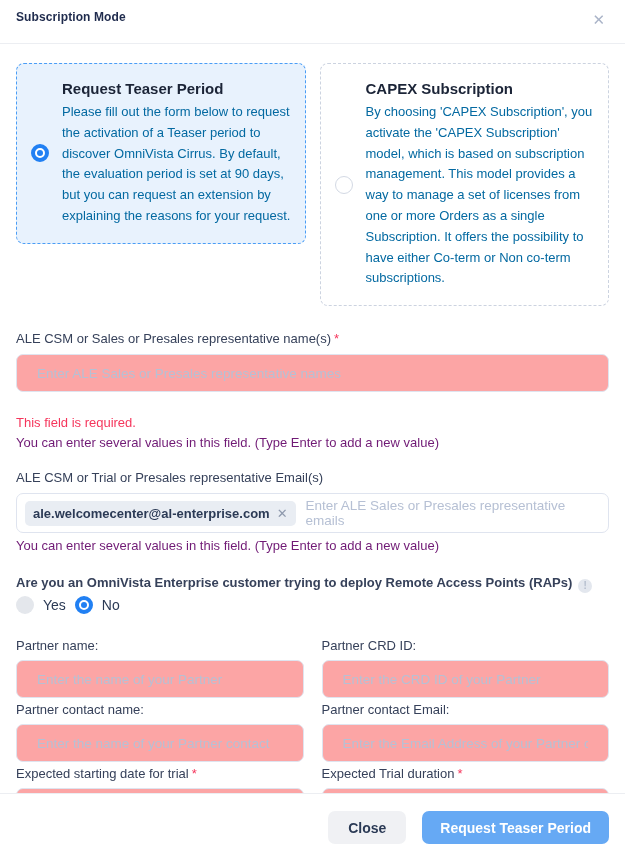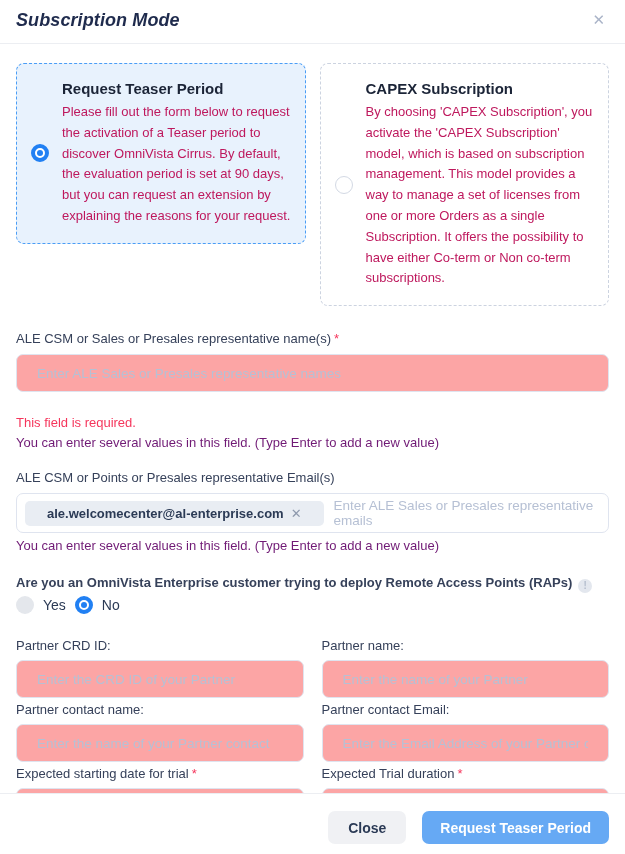--- a/index.html
+++ b/index.html
@@ -2,31 +2,31 @@
 <html><head>
 <meta charset="utf-8">
 <style>
   * { margin:0; padding:0; box-sizing:border-box; }
   html,body { width:625px; height:854px; background:#ffffff; overflow:hidden;
     font-family:"Liberation Sans","DejaVu Sans",sans-serif; color:#36415a; }
 
   
   .modal-header { display:flex; justify-content:space-between; align-items:flex-start;
     padding:10px 16px 0 16px; height:44px; border-bottom:1px solid #eceef2; }
-  .modal-title { font-size:18px; font-weight:700; color:#1f2b4d; letter-spacing:.1px;font-style:italic; }
+  .modal-title { font-size:12px; font-weight:700; color:#1f2b4d; letter-spacing:.1px; }
   .close-x { font-size:15px; color:#aab4c8; cursor:pointer; padding:2px 4px; line-height:1; }
 
   
   .cards { display:flex; gap:14px; margin:19px 16px 0 16px; align-items:flex-start; }
   .card { flex:1; border-radius:8px; padding:16px 14px; display:flex; gap:13px; align-items:center; }
   .card.selected { background:#e8f2fd; border:1px dashed #4a9df6; }
   .card.unselected { background:#ffffff; border:1px dashed #ccd3e0; }
   .card-body { flex:1; }
   .card-title { font-size:15px; font-weight:700; color:#1b2437; margin-bottom:5px; }
-  .card-desc { font-size:13px; line-height:1.6; color:#be185d; }
+  .card-desc { font-size:13px; line-height:1.6; color:#0369a1; }
 
   
   .radio { width:18px; height:18px; border-radius:50%; flex:0 0 18px; position:relative; }
   .radio.on { border:4px solid #2180f3; background:#ffffff; }
   .radio.on::after { content:""; position:absolute; left:2px; top:2px; width:6px; height:6px;
     border-radius:50%; background:#2180f3; }
   .radio.off { border:1.5px solid #d3d9e4; background:#ffffff; }
   .radio.dim { background:#e4e7ec; border:none; }
 
   
@@ -39,21 +39,21 @@
   .t-input::placeholder { color:#b6c0d4; }
   .err { font-size:13px; color:#f5365c; margin-top:23px; }
   .hint { font-size:13px; color:#701a75; margin-top:5px; }
   .group { margin-top:20px; }
   .group.first { margin-top:25px; }
 
   
   .chip-input { display:flex; align-items:center; gap:10px; width:100%; height:40px;
     border:1px solid #dfe4ef; border-radius:7px; padding:0 8px; background:#fff; }
   .chip { display:flex; align-items:center; gap:7px; background:#e9edf3; border-radius:5px;
-    padding:5px 22px; font-size:13px; font-weight:600; color:#2b3a55; white-space:nowrap; }
+    padding:5px 8px; font-size:13px; font-weight:600; color:#2b3a55; white-space:nowrap; }
   .chip-x { color:#8e99ad; font-size:13px; cursor:pointer; }
   .ghost { font-size:13.5px; color:#b6c0d4; }
 
   
   .q-label { font-size:13px; font-weight:600; color:#36415a; display:inline; }
   .info-dot { display:inline-block; width:14px; height:14px; border-radius:50%;
     background:#e3e7ee; color:#b4bdcd; font-size:10px; font-weight:700; text-align:center;
     line-height:14px; margin-left:6px; vertical-align:-2px; }
   .yn-row { display:flex; align-items:center; gap:9px; margin-top:3px; }
   .yn-opt { display:flex; align-items:center; gap:9px; font-size:14px; color:#2b3a55; }
@@ -98,21 +98,21 @@
 <div class="form">
 
   <div class="group first">
     <span class="f-label"><span>ALE CSM or Sales or Presales representative name(s)</span><span class="req">*</span></span>
     <input class="t-input" type="text" placeholder="Enter ALE Sales or Presales representative names" style="">
     <div class="err">This field is required.</div>
     <div class="hint">You can enter several values in this field. (Type Enter to add a new value)</div>
   </div>
 
   <div class="group">
-    <span class="f-label">ALE CSM or Points or Presales representative Email(s)</span>
+    <span class="f-label">ALE CSM or Trial or Presales representative Email(s)</span>
     <div class="chip-input">
       <span class="chip">
         <span>ale.welcomecenter@al-enterprise.com</span>
         <span class="chip-x">✕</span>
       </span>
       <span class="ghost">Enter ALE Sales or Presales representative emails</span>
     </div>
     <div class="hint">You can enter several values in this field. (Type Enter to add a new value)</div>
   </div>
 
@@ -125,26 +125,26 @@
       </span>
       <span class="yn-opt">
         <span class="radio on"></span>
         <span>No</span>
       </span>
     </div>
   </div>
 
   <div class="grid2" style="margin-top:24px;">
     <div>
+      <span class="f-label">Partner name:</span>
+      <input class="t-input" type="text" placeholder="Enter the name of your Partner" style="">
+    </div>
+    <div>
       <span class="f-label">Partner CRD ID:</span>
       <input class="t-input" type="text" placeholder="Enter the CRD ID of your Partner" style="">
-    </div>
-    <div>
-      <span class="f-label">Partner name:</span>
-      <input class="t-input" type="text" placeholder="Enter the name of your Partner" style="">
     </div>
   </div>
 
   <div class="grid2" style="margin-top:4px;">
     <div>
       <span class="f-label">Partner contact name:</span>
       <input class="t-input" type="text" placeholder="Enter the name of your Partner contact" style="">
     </div>
     <div>
       <span class="f-label">Partner contact Email:</span>

